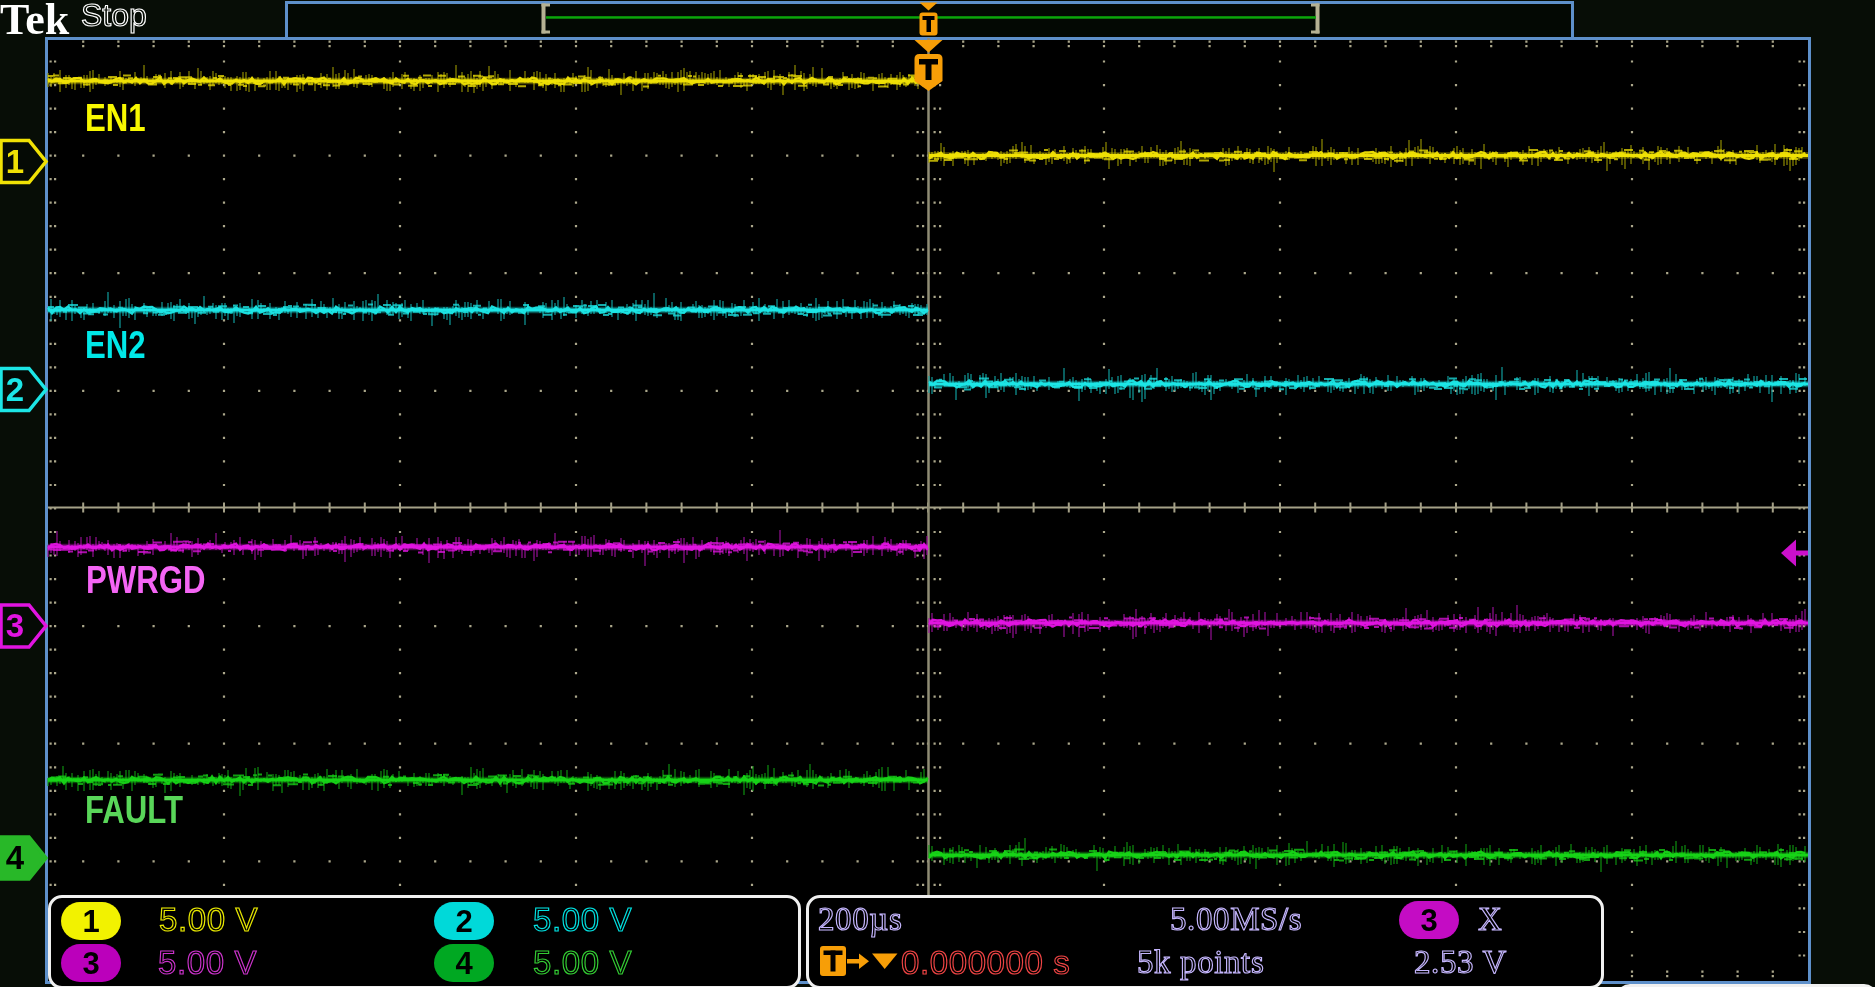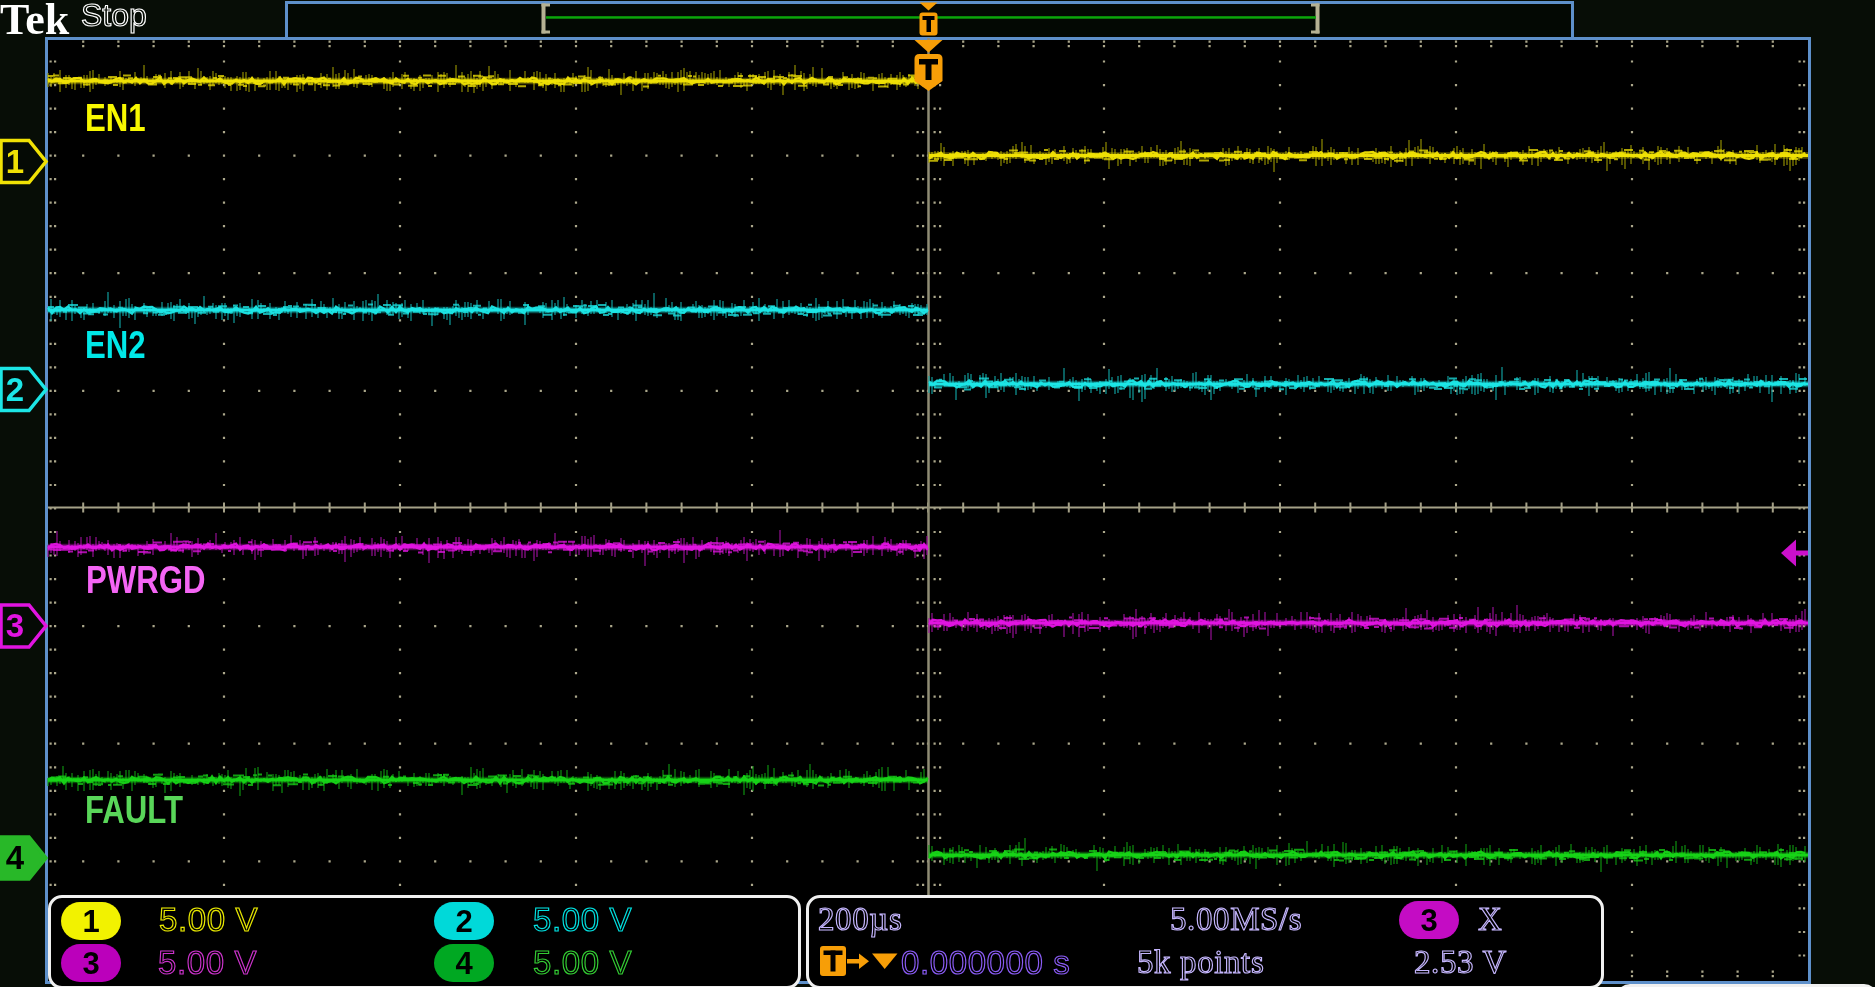--- a/index.html
+++ b/index.html
@@ -108,21 +108,21 @@
   <div class="val" style="left:533px;top:901px;color:#00e0e0;">5.00 V</div>
   <div class="val" style="left:158px;top:944px;color:#cc33cc;">5.00 V</div>
   <div class="val" style="left:533px;top:944px;color:#33cc33;">5.00 V</div>
 
   <div class="val wt" style="left:818px;top:901px;">200µs</div>
   <div class="val wt" style="left:1134px;top:901px;margin-left:36px;">5.00MS/s</div>
   <div class="val wt" style="left:1137px;top:944px;">5k points</div>
   <div class="pill" style="left:1399px;top:901px;background:#c40cc4;">3</div>
   <div class="val wt" style="left:1478px;top:901px;">X</div>
   <div class="val wt" style="left:1414px;top:944px;">2.53 V</div>
-  <div class="val" style="left:901px;top:944px;color:#8b5cf6;">0.000000 s</div>
+  <div class="val" style="left:901px;top:944px;color:#ef4444;">0.000000 s</div>
   <svg width="1875" height="987" style="position:absolute;left:0;top:0;pointer-events:none">
       <rect x="820" y="946" width="26" height="30" rx="3" fill="#f79e07"></rect>
       <rect x="823.5" y="950.5" width="19" height="4.5" fill="#000"></rect>
       <rect x="830.5" y="950.5" width="5" height="21" fill="#000"></rect>
       <rect x="847" y="959" width="13" height="4.5" fill="#f79e07"></rect>
       <path d="M859 953.5 V969 L869 961.2 Z" fill="#f79e07"></path>
       <path d="M872 953.5 H897.5 L884.7 969 Z" fill="#f79e07"></path>
     </svg>
 </div>
 </body></html>

